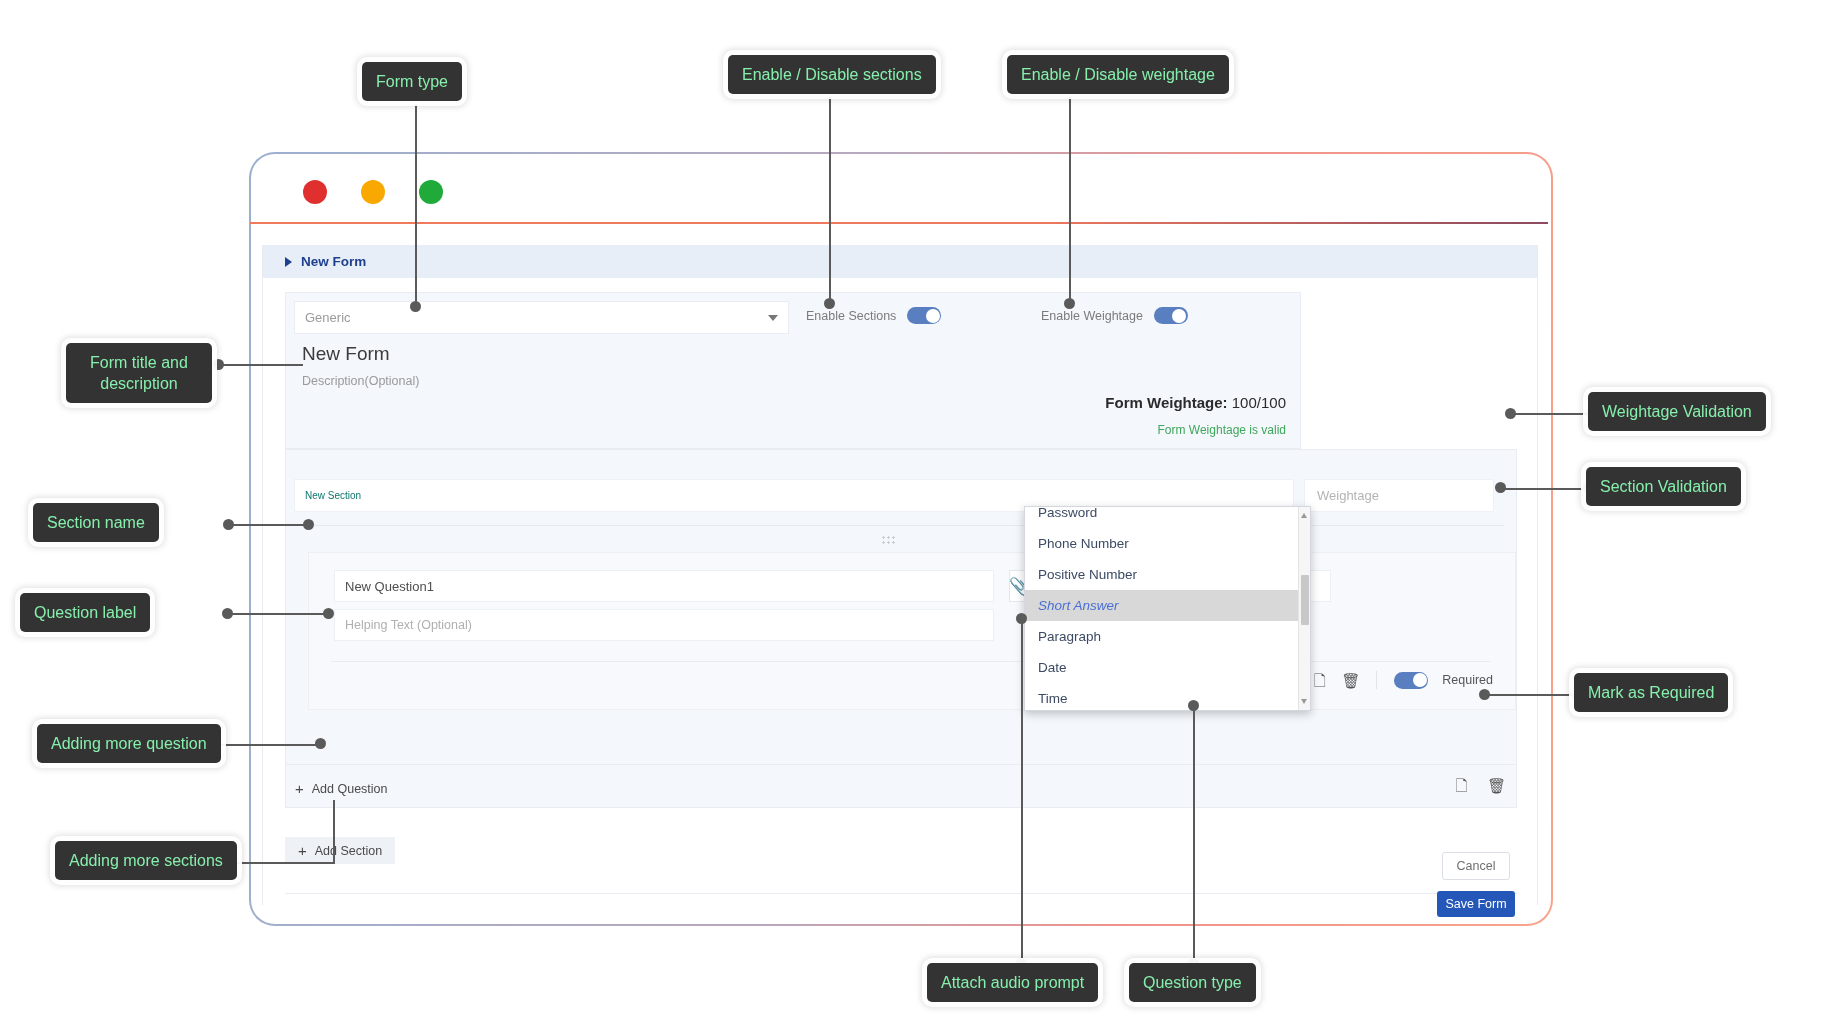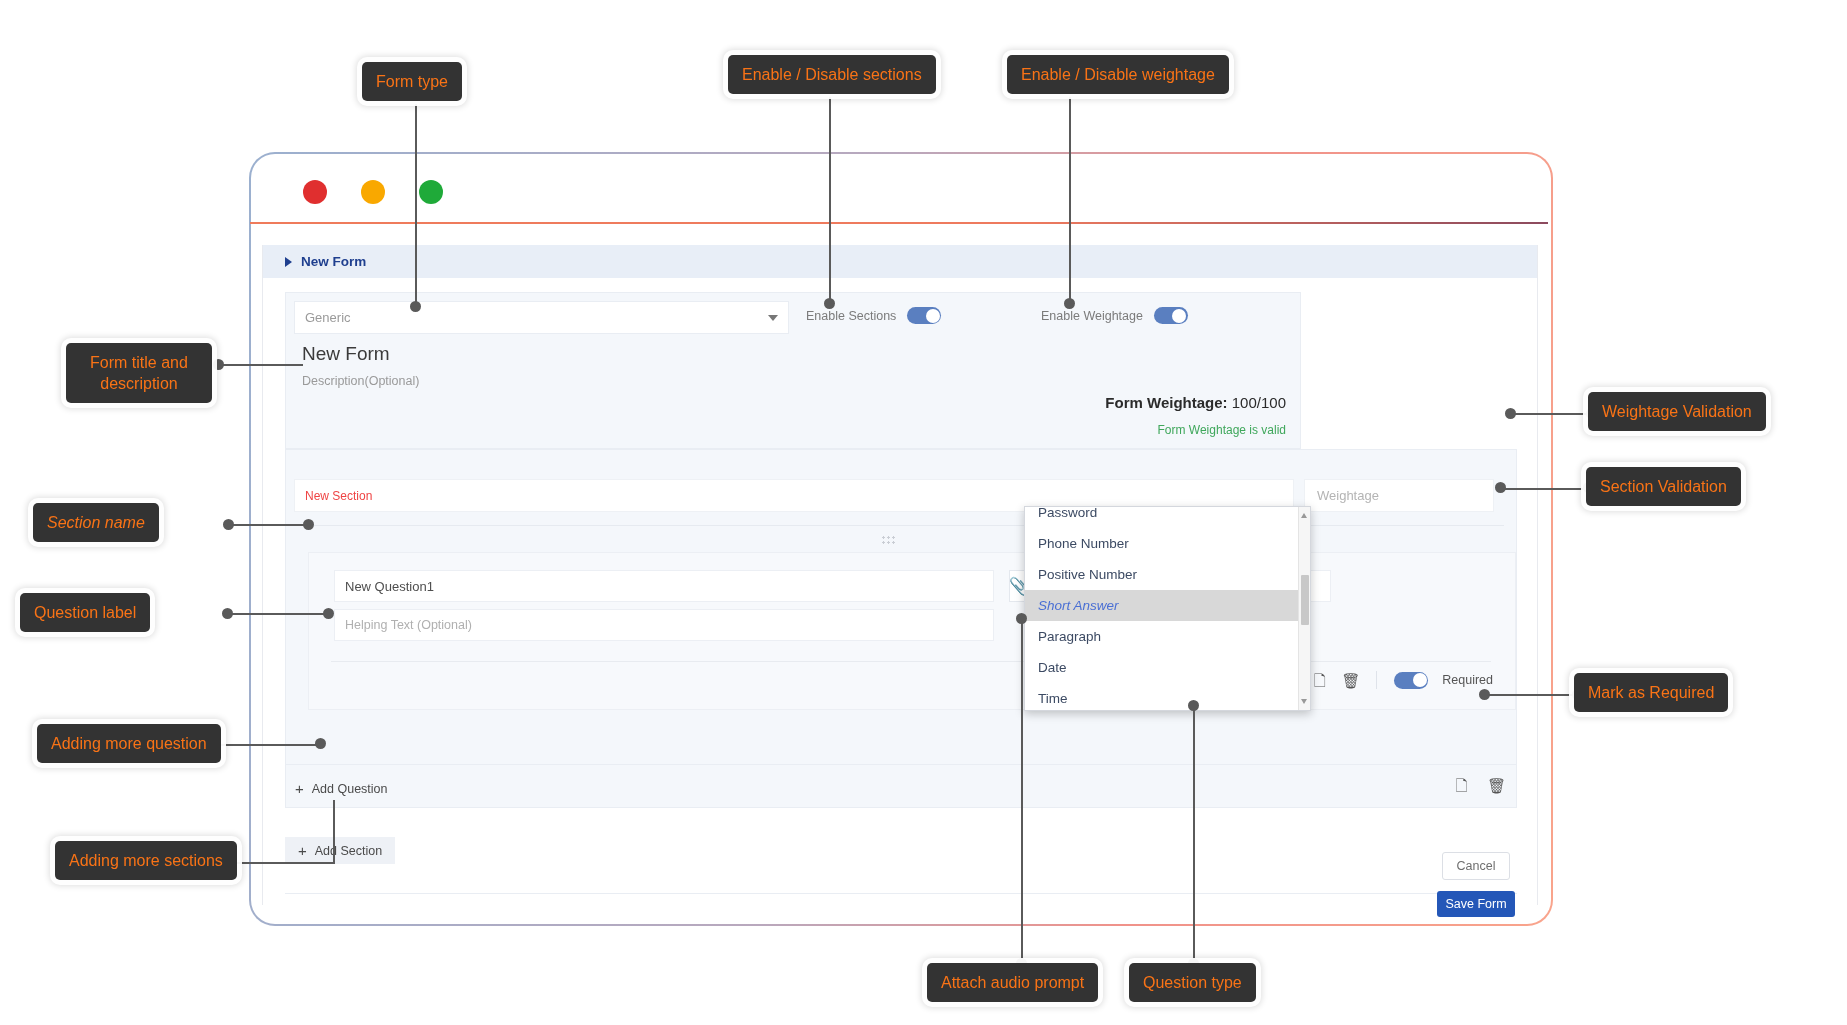--- a/index.html
+++ b/index.html
@@ -9,21 +9,21 @@
     font-family:"Liberation Sans", sans-serif;
     overflow:hidden;
     position:relative;
   }
   #stage{position:absolute;left:0;top:0;width:1847px;height:1025px;}
 
   
   .callout{
     position:absolute;
     background:#333333;
-    color:#f97316;
+    color:#86efac;
     border-radius:5px;
     padding:9px 14px;
     font-size:16px;
     line-height:21px;
     text-align:center;
     box-shadow:0 0 0 5px rgba(255,255,255,.95), 0 0 6px 6px rgba(0,0,0,.13);
     white-space:nowrap;
     z-index:60;
   }
   .callout.two-line{white-space:normal;}
@@ -100,21 +100,21 @@
   .sec-wt-text{font-size:12px;color:#6c6c6c;}
   .chev-up{display:inline-block;width:9px;height:9px;border-left:1.6px solid #6c6c6c;border-top:1.6px solid #6c6c6c;transform:rotate(45deg);position:relative;top:2px;}
 
   .section-panel{
     position:absolute;left:22px;top:204px;width:1232px;height:316px;
     background:#f4f7fb;border:1px solid #e9edf3;box-sizing:border-box;
   }
   .sec-name-input{
     position:absolute;left:8px;top:29px;width:1000px;height:33px;background:#fff;
     border:1px solid #eef1f5;box-sizing:border-box;display:flex;align-items:center;padding:0 10px;
-    font-size:12px;color:#ef4444;
+    font-size:10px;color:#0f766e;
   }
   .sec-weight-input{
     position:absolute;left:1018px;top:29px;width:190px;height:33px;background:#fff;
     border:1px solid #eef1f5;box-sizing:border-box;display:flex;align-items:center;padding:0 12px;
     font-size:13px;color:#b4b4b4;
   }
   .sec-divider{position:absolute;left:10px;top:75px;width:1208px;height:1px;background:#e6eaf0;}
   .drag-dots{position:absolute;left:595px;top:85px;width:14px;height:9px;
     background-image:radial-gradient(#c9cdd4 1.1px, transparent 1.2px);
     background-size:5px 5px;}
@@ -338,21 +338,21 @@
   <div class="dot" style="left:1016px;top:958px;"></div>
 
   <div class="lead v" style="left:1193px;top:706px;height:258px;"></div>
   <div class="dot" style="left:1188px;top:700px;"></div>
   <div class="dot" style="left:1188px;top:958px;"></div>
 
   <div class="callout" style="left:362px;top:62px;">Form type</div>
   <div class="callout" style="left:728px;top:55px;">Enable / Disable sections</div>
   <div class="callout" style="left:967px;top:55px;margin-left:40px;">Enable / Disable weightage</div>
   <div class="callout two-line" style="left:66px;top:343px;width:118px;">Form title and description</div>
-  <div class="callout" style="left:33px;top:503px;font-style:italic;">Section name</div>
+  <div class="callout" style="left:33px;top:503px;">Section name</div>
   <div class="callout" style="left:20px;top:593px;">Question label</div>
   <div class="callout" style="left:37px;top:724px;">Adding more question</div>
   <div class="callout" style="left:55px;top:841px;">Adding more sections</div>
   <div class="callout" style="left:1588px;top:392px;">Weightage Validation</div>
   <div class="callout" style="left:1586px;top:467px;">Section Validation</div>
   <div class="callout" style="left:1574px;top:673px;">Mark as Required</div>
   <div class="callout" style="left:927px;top:963px;">Attach audio prompt</div>
   <div class="callout" style="left:1129px;top:963px;">Question type</div>
 
 </div>

